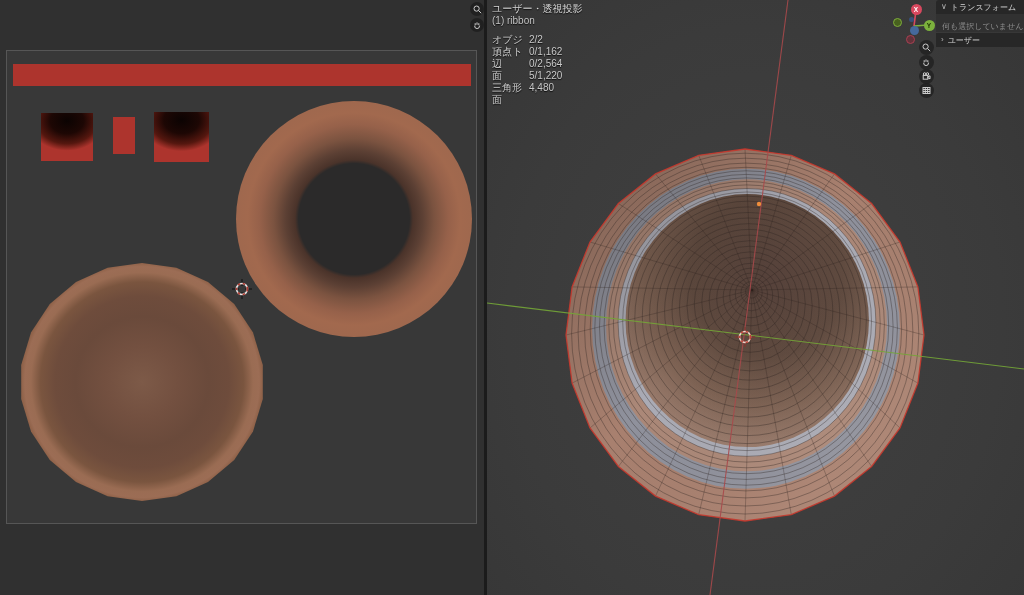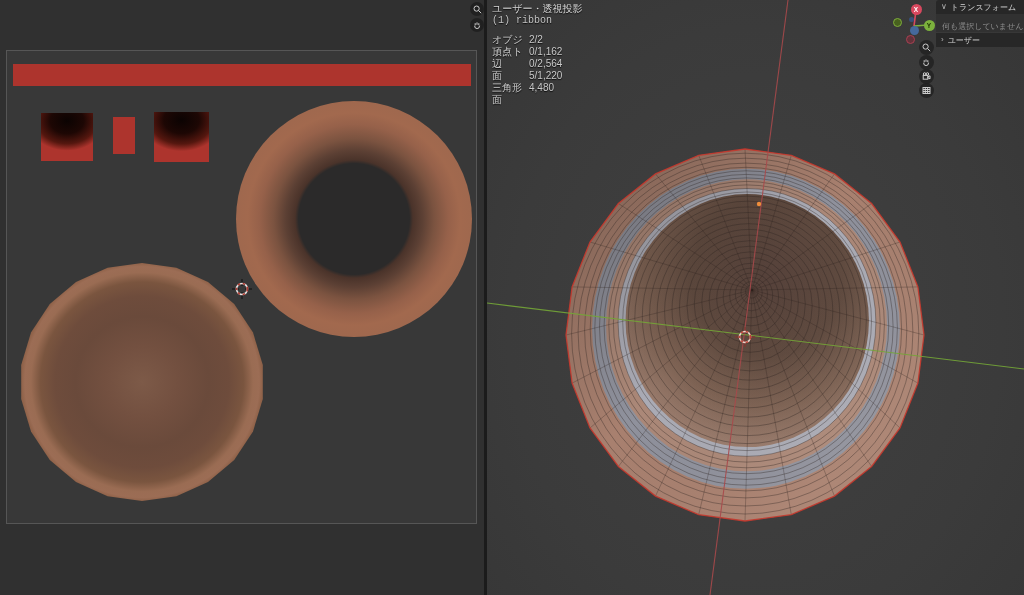--- a/index.html
+++ b/index.html
@@ -25,21 +25,21 @@
   .uv-btn2{left:470px;top:18px;}
   
   .divider{position:absolute;left:484px;top:0;width:3px;height:595px;background:#1b1b1b;}
   
   .viewport{position:absolute;left:487px;top:0;width:537px;height:595px;
             background:radial-gradient(ellipse at 50% 55%, #414141 0%, #3b3b3b 65%, #363636 100%);}
   .mesh-svg{position:absolute;left:0;top:0;}
   
   .overlay{position:absolute;left:5px;top:3px;color:#d6d6d6;font-size:10px;line-height:12px;
            text-shadow:0 1px 1px rgba(0,0,0,.85);}
-  .overlay .sub{color:#c3c3c3;font-family:Liberation Mono, monospace;}
+  .overlay .sub{color:#c3c3c3;}
   .stats{margin-top:7px;}
   .stat-row{display:flex;height:12px;color:#c9c9c9;}
   .stat-row .lb{width:37px;}
   
   .gizmo{position:absolute;left:405px;top:0;width:52px;height:50px;}
   .gizmo svg{position:absolute;left:0;top:0;}
   .ball{position:absolute;border-radius:50%;display:flex;align-items:center;justify-content:center;
         font-size:6.5px;font-weight:bold;}
   .bx{left:18.5px;top:3.5px;width:11px;height:11px;background:#d8485f;color:#fff;}
   .by{left:31.5px;top:19.5px;width:11px;height:11px;background:#7cb13d;color:#223a02;}

